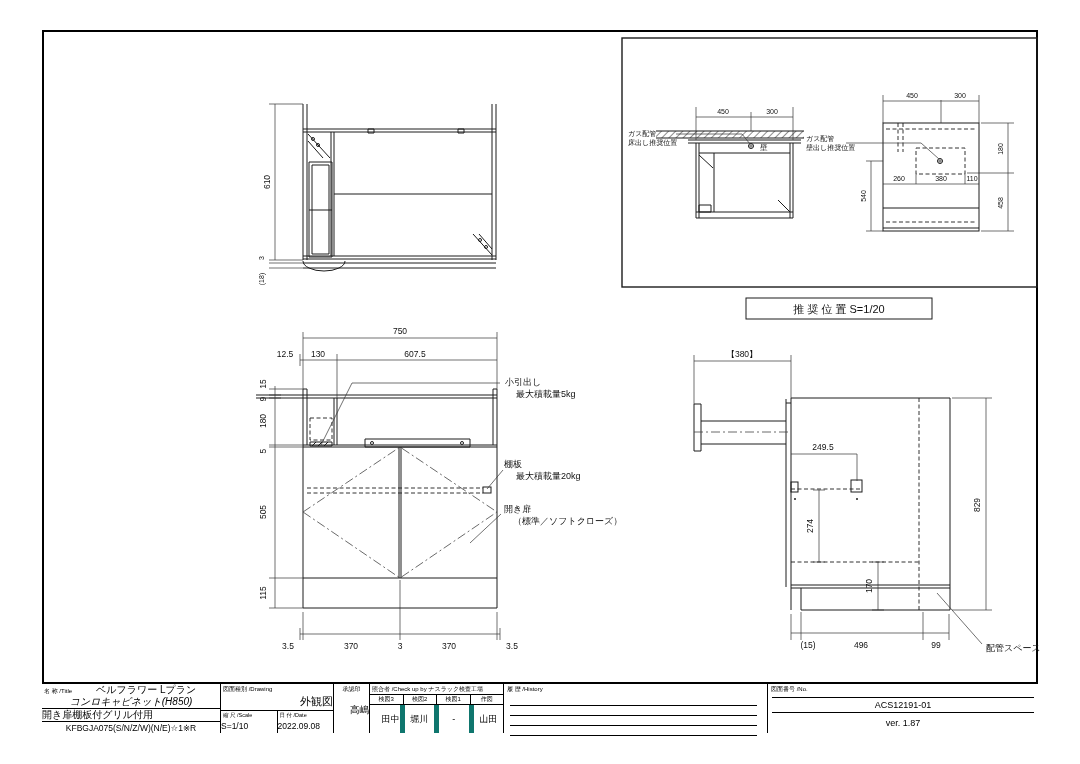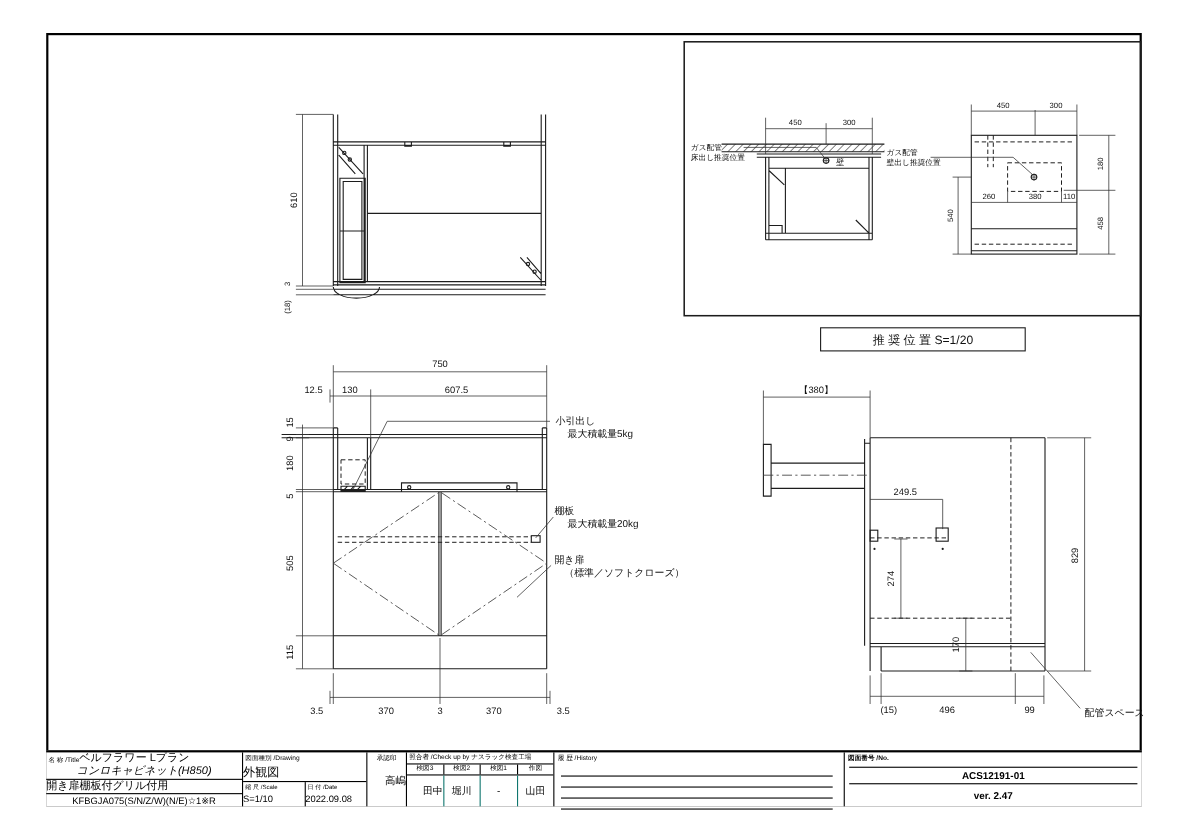--- a/index.html
+++ b/index.html
@@ -28,49 +28,49 @@
   .tb .c{border-left:1.5px solid #000;position:relative;box-sizing:border-box;height:100%;}
   .tb .c:first-child{border-left:none;}
   .c-logo{width:186px;display:flex;align-items:center;justify-content:center;}
   .logo{border-bottom:3px solid #000;padding:0 8px 1px 8px;white-space:nowrap;}
   .logo .n{display:inline-block;background:#000;color:#fff;font-weight:bold;
            font-size:22px;line-height:24px;padding:0 4px;margin-right:1px;}
   .logo .rest{font-weight:bold;font-size:22px;letter-spacing:.5px;}
   .c-name{width:178px;display:flex;flex-direction:column;}
   .c-name .r1{height:13px;display:flex;align-items:flex-end;}
   .c-name .r1 .sl{font-size:6px;padding:1px 0 0 2px;white-space:nowrap;}
-  .c-name .r1 .v{flex:1;text-align:left;font-size:10px;line-height:12px;}
+  .c-name .r1 .v{flex:1;text-align:center;font-size:10px;line-height:12px;}
   .c-name .r2{height:12px;border-bottom:1px solid #000;text-align:center;font-size:10px;line-height:12px;font-style:italic;}
   .c-name .r3{height:12px;border-bottom:1px solid #000;font-size:10px;line-height:12px;}
   .c-name .r4{flex:1;text-align:center;font-size:8.5px;line-height:12px;}
   .c-draw{width:113px;display:flex;flex-direction:column;}
   .c-draw .top{height:26px;position:relative;border-bottom:1px solid #000;}
   .c-draw .top .sl{position:absolute;left:2px;top:1px;font-size:6px;white-space:nowrap;}
-  .c-draw .top .v{position:absolute;left:0;right:0;top:10px;text-align:left;font-size:11px;}
+  .c-draw .top .v{position:absolute;left:0;right:0;top:10px;text-align:right;font-size:11px;}
   .c-draw .bot{flex:1;display:flex;}
   .c-draw .half{width:50%;position:relative;}
   .c-draw .half+.half{border-left:1px solid #000;}
   .c-draw .half .sl{position:absolute;left:2px;top:1px;font-size:5.5px;white-space:nowrap;}
   .c-draw .half .v{position:absolute;left:0;right:16px;bottom:2px;text-align:left;font-size:8.5px;}
   .c-appr{width:36px;}
   .c-appr .sl{position:absolute;left:0;right:0;top:1px;text-align:center;font-size:6px;}
   .c-appr .v{position:absolute;left:0;right:0;top:20px;text-align:right;font-size:9.5px;}
   .c-check{width:134px;display:flex;flex-direction:column;}
   .c-check .hd{height:10px;font-size:6px;white-space:nowrap;overflow:hidden;padding-left:2px;line-height:10px;}
   .c-check .cl{height:10px;display:flex;border-top:1px solid #000;border-bottom:1px solid #000;}
   .c-check .cl div{flex:1;border-left:1px solid #000;text-align:center;font-size:6px;line-height:9px;}
   .c-check .cl div:first-child{border-left:none;}
   .c-check .cv{flex:1;display:flex;}
-  .c-check .cv div{flex:1;border-left:1px solid #0f766e;text-align:center;font-size:9px;line-height:28px;}
+  .c-check .cv div{flex:1;border-left:5px solid #0f766e;text-align:center;font-size:9px;line-height:28px;}
   .c-check .cv div:first-child{border-left:none;text-align:right;}
   .c-hist{width:264px;}
   .c-hist .sl{position:absolute;left:3px;top:1px;font-size:6px;}
   .c-hist .lines{position:absolute;left:6px;right:10px;top:12px;}
   .c-hist .lines div{height:9px;border-bottom:1px solid #000;}
-  .c-no{flex:1;font-weight:bold;}
+  .c-no{flex:1;}
   .c-no .sl{position:absolute;left:3px;top:1px;font-size:6px;}
   .c-no .nobox{position:absolute;left:4px;right:4px;top:13px;border-top:1px solid #000;
                border-bottom:1px solid #000;text-align:center;font-size:9px;padding:2px 0;}
   .c-no .ver{position:absolute;left:4px;right:4px;top:34px;text-align:center;font-size:9px;}
 </style>
 </head>
 <body>
 
 <div class="page">
   <div class="frame"></div>
@@ -281,16 +281,16 @@
         <div></div>
           <div></div>
           <div></div>
           <div></div>
       </div>
     </div>
 
     <div class="c c-no">
       <div class="sl">図面番号 /No.</div>
       <div class="nobox">ACS12191-01</div>
-      <div class="ver">ver. 2.47</div>
+      <div class="ver">ver. 1.87</div>
     </div>
   </div>
 </div>
 
 </body></html>

